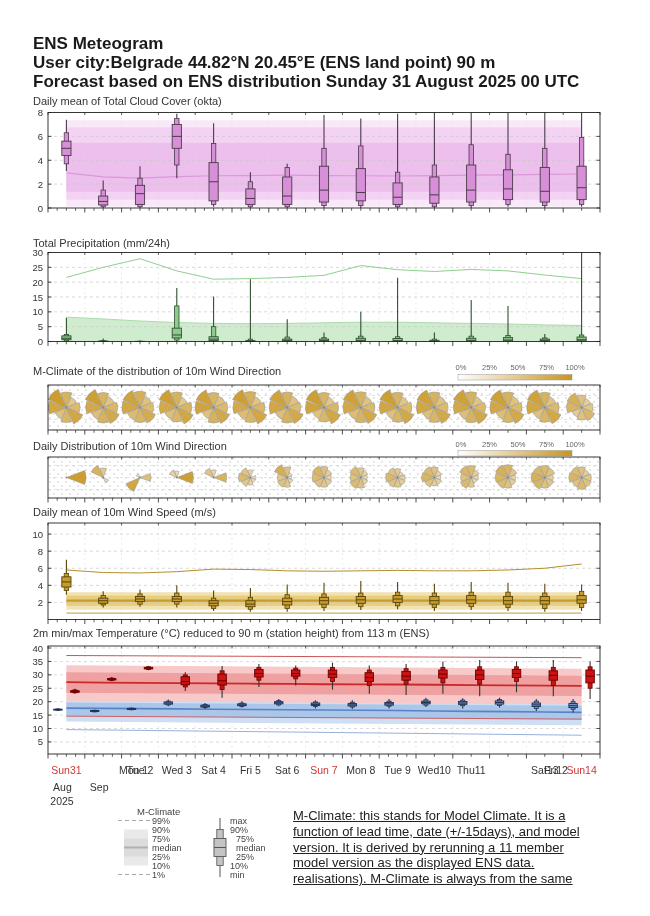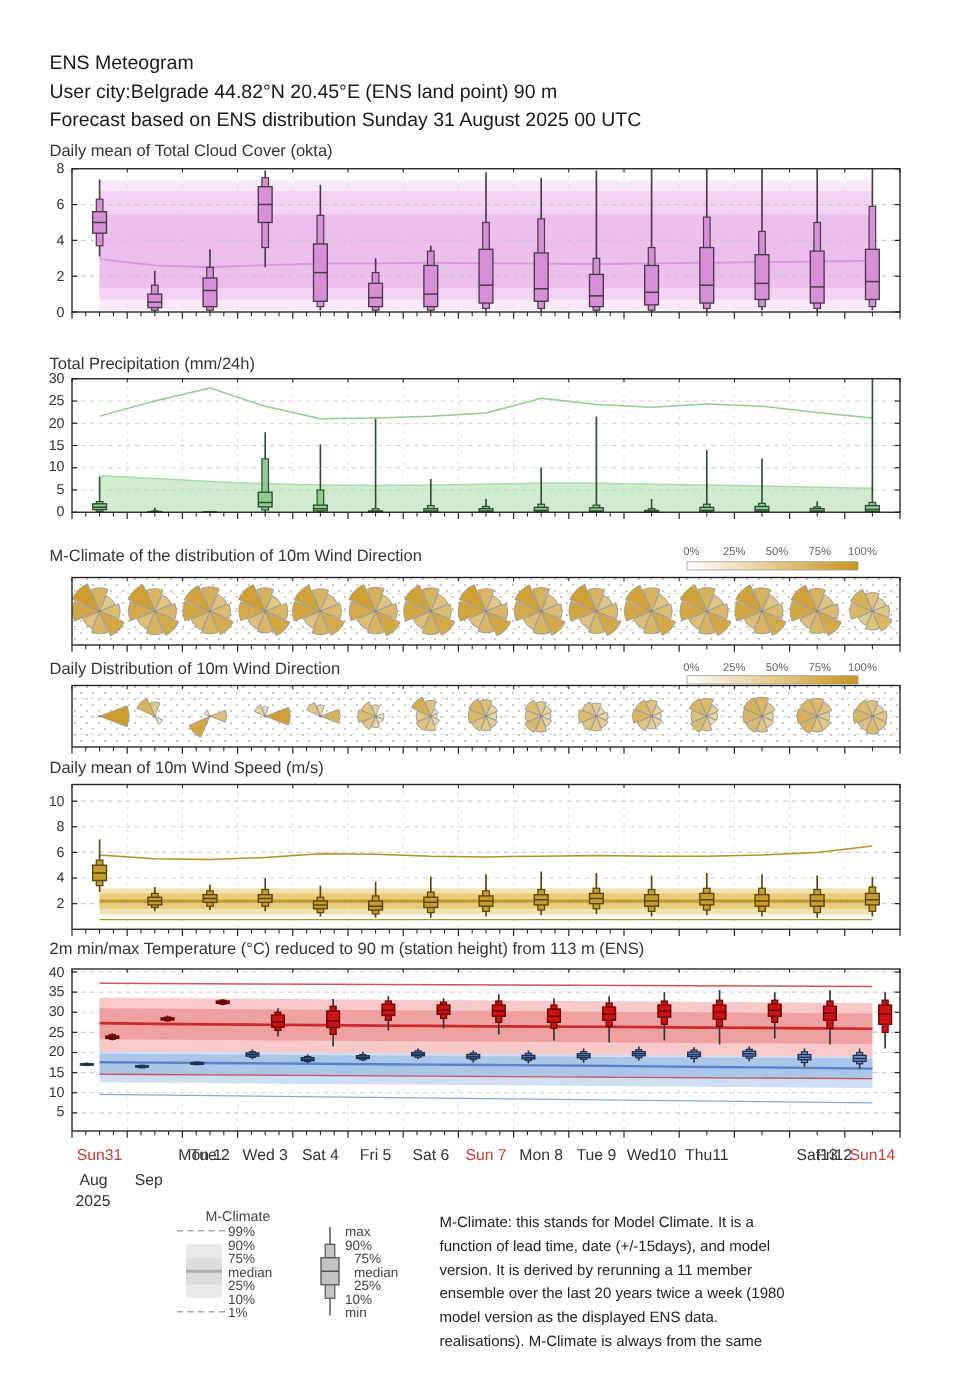--- a/index.html
+++ b/index.html
@@ -1,28 +1,28 @@
 <!DOCTYPE html>
 <html><head>
 <meta charset="utf-8">
 <style>
   html,body{margin:0;padding:0;background:#ffffff;}
   body{width:650px;height:916px;position:relative;overflow:hidden;
        font-family:"Liberation Sans",sans-serif;color:#1a1a1a;}
   .abs{position:absolute;}
-  .hdr{left:33px;font-size:13px;color:#1a1a1a;white-space:nowrap;}
+  .hdr{left:33px;font-size:17px;color:#1a1a1a;white-space:nowrap;font-weight:bold;}
   .ptitle{left:33px;font-size:11px;color:#333;white-space:nowrap;}
   .ylab{position:absolute;width:43px;text-align:right;font-size:9.5px;color:#333;}
   .xday{position:absolute;width:37px;text-align:center;font-size:10.5px;color:#333;}
   .xday.red{color:#d23434;}
   .mon{position:absolute;width:40px;text-align:center;font-size:10.5px;color:#333;}
   .pct{position:absolute;width:28px;text-align:center;font-size:7.5px;color:#666;}
   .leg{position:absolute;font-size:9px;color:#444;white-space:nowrap;}
   .leg.t{font-size:9.5px;padding-left:14px;}
-  .note{position:absolute;left:293px;width:345px;font-size:10px;color:#222;line-height:15.8px;white-space:nowrap;}
+  .note{position:absolute;left:293px;width:345px;font-size:13px;color:#222;line-height:15.8px;white-space:nowrap;text-decoration:underline;}
   svg{position:absolute;left:0;top:0;}
 </style>
 </head>
 <body>
 
 <svg id="gfx" width="650" height="916" viewBox="0 0 650 916">
     <defs>
       <linearGradient id="goldgrad" x1="0" y1="0" x2="1" y2="0">
         <stop offset="0" stop-color="#ffffff"></stop>
         <stop offset="1" stop-color="#c9951d"></stop>
@@ -1290,16 +1290,15 @@
     <div class="leg" style="left: 236px; top: 842.5px;">median</div>
     <div class="leg" style="left: 236px; top: 851.5px;">25%</div>
     <div class="leg" style="left: 230px; top: 860.5px;">10%</div>
     <div class="leg" style="left: 230px; top: 869.5px;">min</div>
   </div>
 
 <div id="notes" class="note" style="top: 808px;">
     <div>M-Climate: this stands for Model Climate. It is a</div>
     <div>function of lead time, date (+/-15days), and model</div>
     <div>version. It is derived by rerunning a 11 member</div>
-    <div>ensemble over the last 20 years twice a week (1980</div>
     <div>model version as the displayed ENS data.</div>
     <div>realisations). M-Climate is always from the same</div>
   </div>
 
 </body></html>

